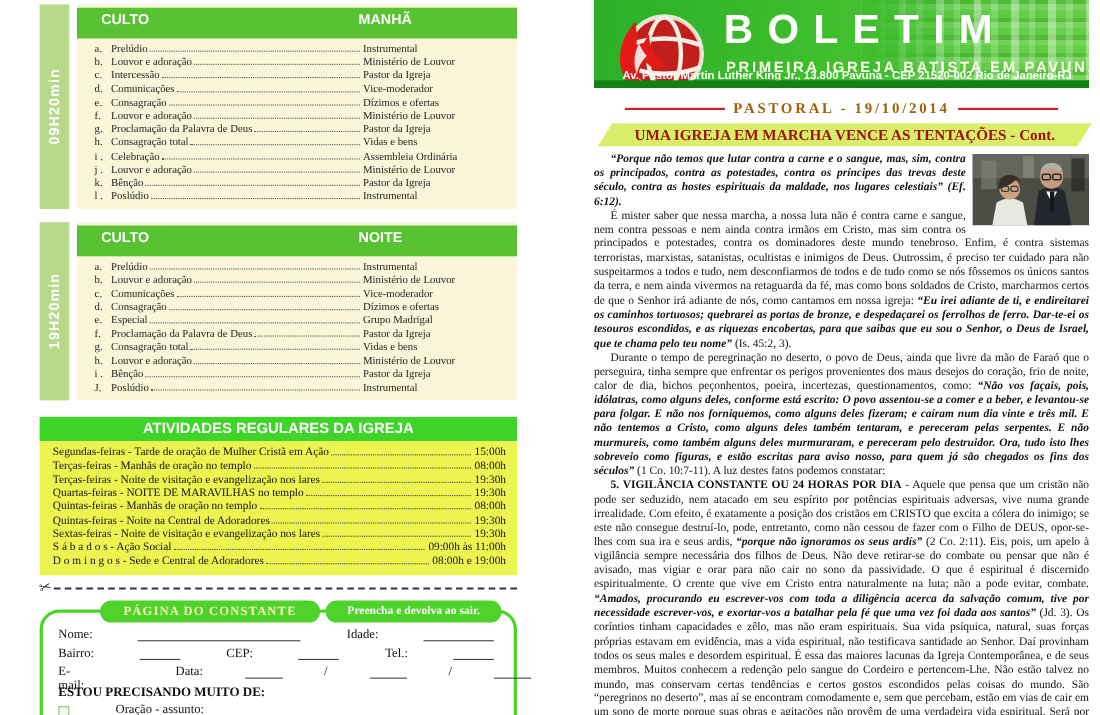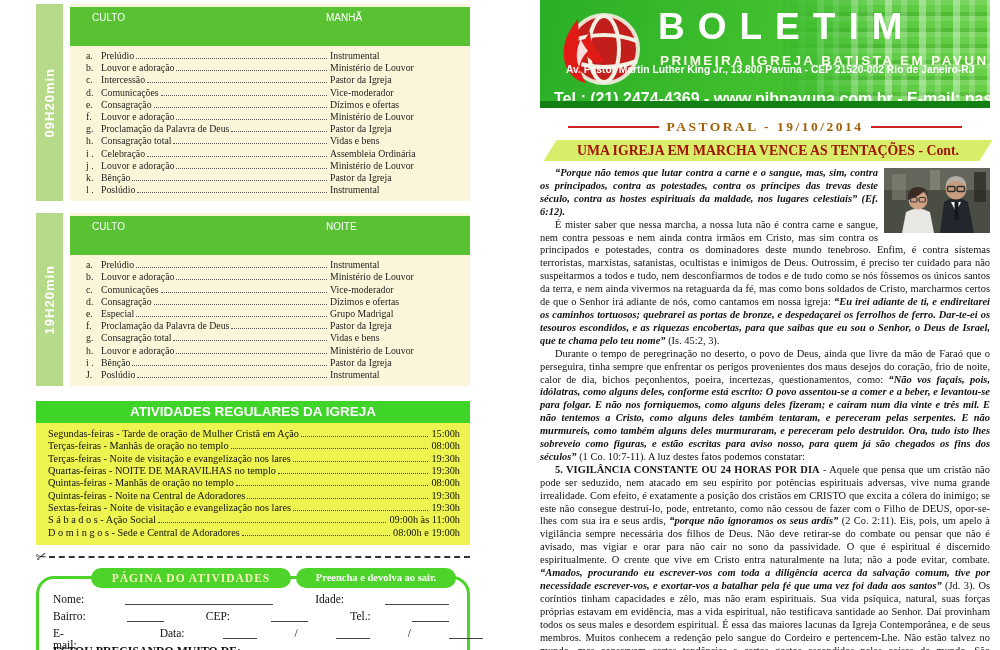--- a/index.html
+++ b/index.html
@@ -7,21 +7,21 @@
   .canvas { position: relative; width: 1000px; height: 650px; background: #fff; }
 
   
   .page-left { position: absolute; left: 36px; top: 0; width: 434px; height: 650px; }
 
   .culto-block { display: flex; margin-top: 4px; }
   .culto-block.second { margin-top: 12px; }
   .vstrip { width: 27px; background: #b6da89; margin-right: 7px; display: flex; align-items: center; justify-content: center; }
   .vstrip span { writing-mode: vertical-rl; transform: rotate(180deg); color: #fff; font-family: "Liberation Sans", sans-serif; font-weight: bold; font-size: 13px; letter-spacing: 1px; }
   .culto-box { flex: 1; background: #fbf6d9; padding: 3px 0 5px 0; }
-  .culto-header { position: relative; height: 39px; background: #58c233; color: #fff; font-family: "Liberation Sans", sans-serif; font-weight: normal; font-size: 10px; line-height: 21px; padding-left: 22px; }
+  .culto-header { position: relative; height: 28px; background: #58c233; color: #fff; font-family: "Liberation Sans", sans-serif; font-weight: bold; font-size: 13px; line-height: 21px; padding-left: 22px; }
   .culto-header .hdr-right { position: absolute; left: 64%; top: 0; }
   .culto-items { padding: 4px 8px 0 16px; }
   .crow { display: flex; align-items: baseline; height: 12.2px; font-size: 9.8px; color: #1d1d1d; }
   .crow .ltr { width: 15px; flex: none; }
   .crow .dots { flex: 1; border-bottom: 1px dotted #555; margin: 0 3px 2px 2px; }
   .crow .val { width: 132px; flex: none; }
 
   .ativ-box { margin-top: 15px; }
   .ativ-header { height: 22px; background: #3fd428; color: #fff; font-family: "Liberation Sans", sans-serif; font-weight: bold; font-size: 13.5px; line-height: 22px; text-align: center; }
   .ativ-items { background: #edf44f; padding: 5px 10px 6px 12px; }
@@ -40,21 +40,21 @@
   .frow { display: flex; align-items: flex-start; height: 17px; font-size: 11.5px; color: #111; gap: 36px; }
   .frow .fl { border-bottom: 1px solid #444; margin: 0 6px 2px 5px; height: 12px; }
   .frow .grow3 { flex: 3; } .frow .grow2 { flex: 2; } .frow .grow1 { flex: 1; }
   .frow .short { width: 64px; flex: none; } .frow .mini { width: 34px; flex: none; margin: 0 2px 2px 2px; }
   .frow.boldrow { font-weight: bold; font-size: 11.8px; }
   .cbx { width: 10px; height: 10px; border: 1px solid #8fbf70; background: #f4f9ef; margin-right: 6px; flex: none; align-self: center; }
 
   
   .page-right { position: absolute; left: 540px; top: 0; width: 450px; height: 650px; }
 
-  .bol-header { position: relative; height: 108px; background: linear-gradient(100deg, #2aaf28 0%, #3fbe2d 45%, #5bcc38 100%); overflow: hidden; }
+  .bol-header { position: relative; height: 80px; background: linear-gradient(100deg, #2aaf28 0%, #3fbe2d 45%, #5bcc38 100%); overflow: hidden; }
   .building { position: absolute; right: 0; top: 0; bottom: 7px; width: 46%;
     background:
       linear-gradient(90deg, #3cbc2c 0%, rgba(60,188,44,0) 45%),
       repeating-linear-gradient(90deg, rgba(255,255,255,0.38) 0 7px, rgba(255,255,255,0.06) 7px 16px, rgba(255,255,255,0.22) 16px 22px, rgba(255,255,255,0.02) 22px 34px),
       repeating-linear-gradient(0deg, rgba(255,255,255,0.16) 0 5px, rgba(0,60,0,0.10) 5px 9px, rgba(255,255,255,0.05) 9px 16px);
   }
   .hdr-strip { position: absolute; left: 0; right: 0; bottom: 0; height: 7px; background: #128012; }
   .logo { position: absolute; left: 8px; top: 5px; width: 96px; height: 92px; }
   .bol-name { position: absolute; left: 118px; top: 6px; width: 325px; color: #ffffff; font-family: "Liberation Sans", sans-serif; font-weight: bold; font-size: 37px; letter-spacing: 13px; white-space: nowrap; }
   .bol-sub { position: absolute; left: 120px; top: 53px; width: 325px; color: #fdfdec; font-family: "Liberation Sans", sans-serif; font-weight: bold; font-size: 13.5px; letter-spacing: 2.4px; white-space: nowrap; }
@@ -327,21 +327,21 @@
       </div>
     </section>
 
     <div class="cutline">
       <span class="scissors">✂</span>
       <div class="dash"></div>
     </div>
 
     <section class="visitor-box">
       <div class="pills">
-        <div class="pill pill1">PÁGINA DO ATIVIDADES</div>
+        <div class="pill pill1">PÁGINA DO CONSTANTE</div>
         <div class="pill pill2">Preencha e devolva ao sair.</div>
       </div>
 
       <div class="frow">
         <span>Nome:</span>
         <span class="fl grow3"></span>
         <span>Idade:</span>
         <span class="fl short"></span>
       </div>
       <div class="frow">

